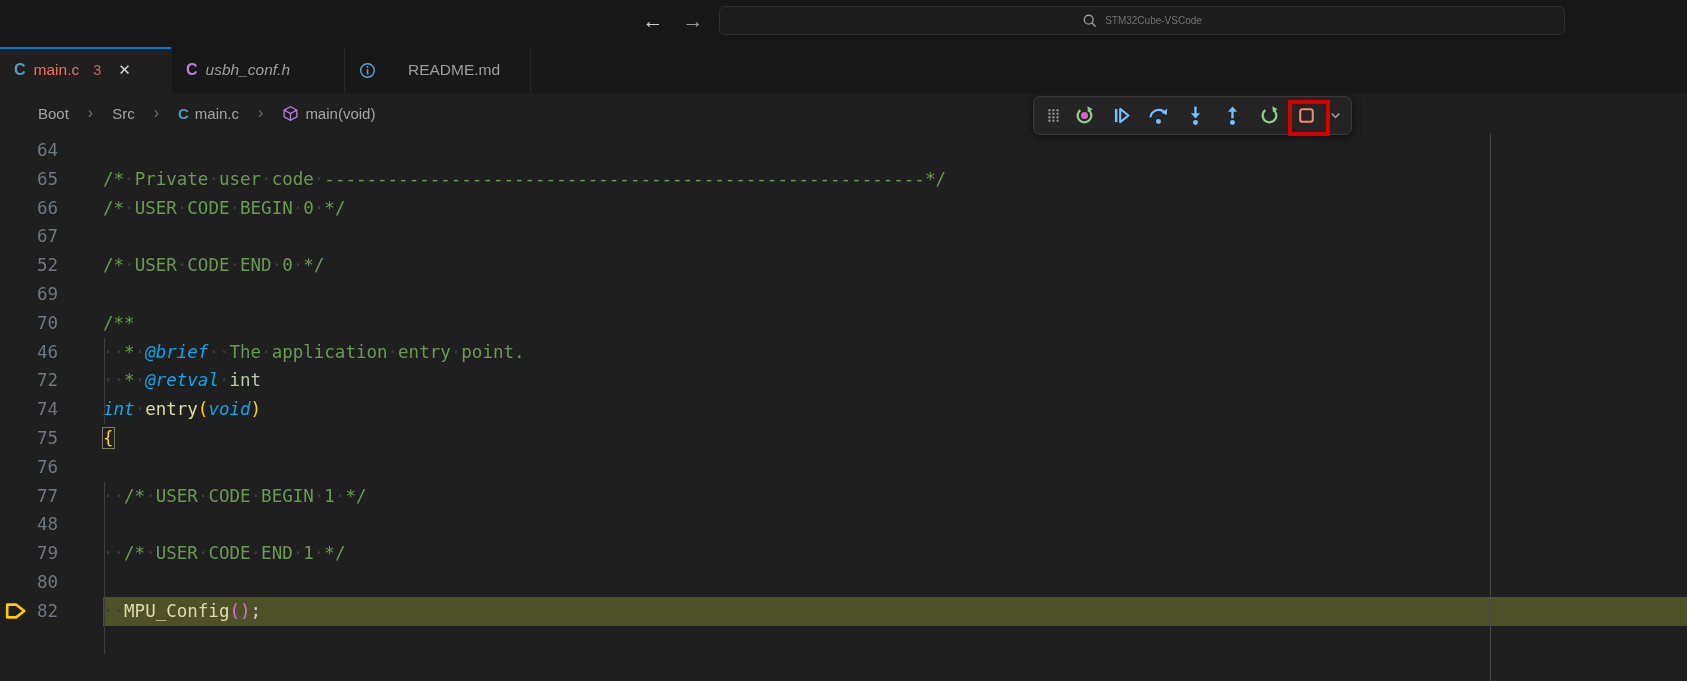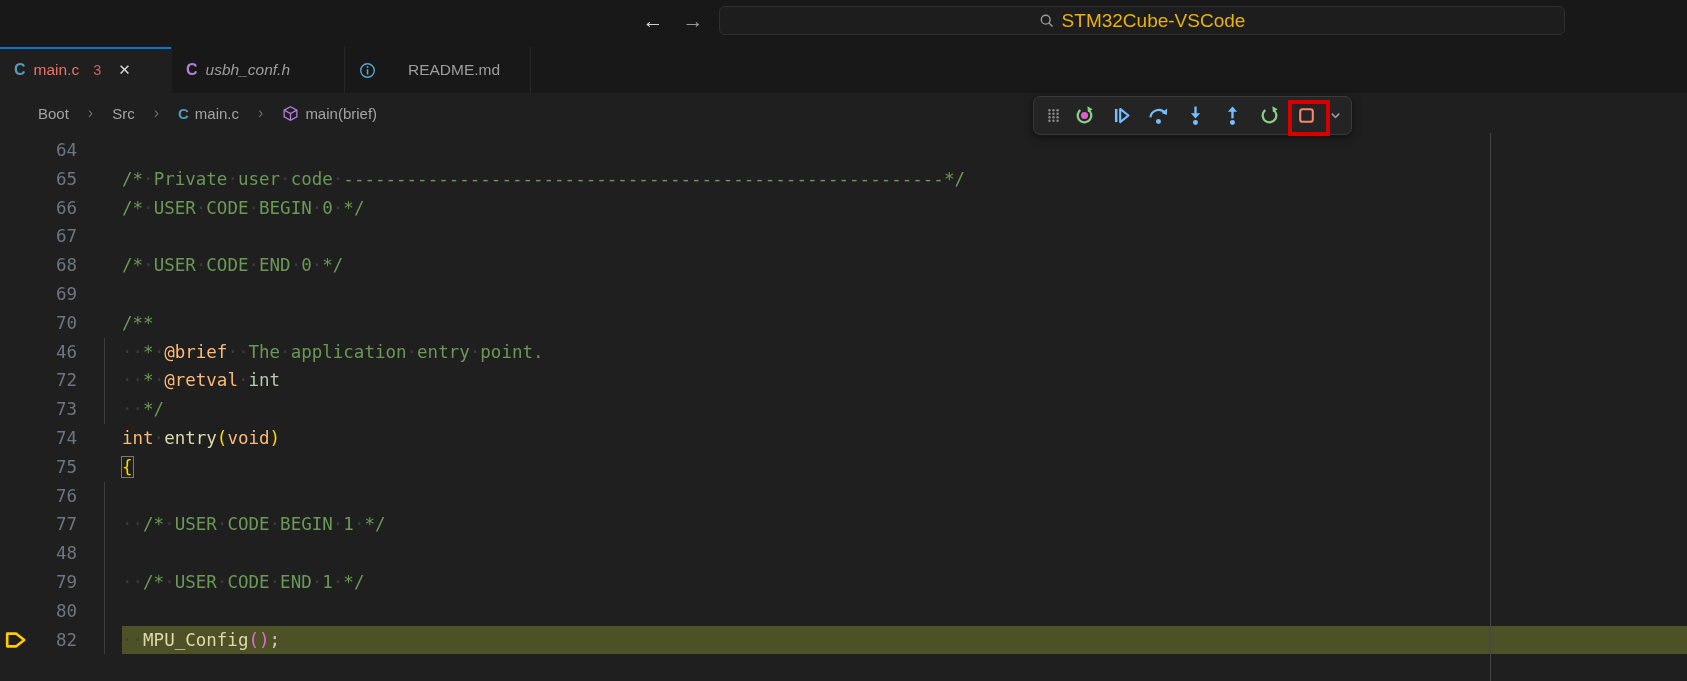--- a/index.html
+++ b/index.html
@@ -9,21 +9,21 @@
 
   
   .titlebar { position:absolute; left:0; top:0; width:1687px; height:47px; background:#181818; }
   .nav-arrow { position:absolute; top:6px; font-size:21px; color:#cfcfcf; width:30px; height:30px;
                text-align:center; line-height:30px; border-radius:5px; cursor:default; }
   .nav-back { left:638px; }
   .nav-fwd  { left:678px; color:#969696; }
   .cmdcenter { position:absolute; left:719px; top:6px; width:846px; height:29px;
                background:#1d1d1d; border:1px solid #2f2f2f; border-radius:6px;
                display:flex; align-items:center; justify-content:center; gap:7px;
-               color:#eab308; font-size:19px; }
+               color:#737373; font-size:10px; }
   .cmdcenter svg { flex:0 0 auto; }
 
   
   .tabbar { position:absolute; left:0; top:47px; width:1687px; height:46px; background:#181818;
             display:flex; }
   .tab { height:46px; display:flex; align-items:center; padding:0 12px 0 14px; gap:8px;
          font-size:15.5px; color:#9d9d9d; background:#181818; border-right:1px solid #282828;
          position:relative; }
   .tab.active { background:#1f1f1f; color:#cccccc; border-right-color:#1f1f1f; }
   .tab.active::before { content:""; position:absolute; left:0; top:0; width:100%; height:2px;
@@ -44,26 +44,26 @@
                  font-size:15px; color:#a3a3a3;margin-left:20px; }
   .bc-sep { color:#6c6c6c; font-size:16px; padding:0 1px; }
   .bc-item { display:flex; align-items:center; gap:6px; }
   .bc-c-icon { color:#519aba; font-weight:700; font-size:15px; }
 
   
   .editor { position:absolute; left:0; top:133px; width:1687px; height:548px; background:#1f1f1f;
             font-family:"DejaVu Sans Mono", monospace; font-size:17.5px; }
   #rows { position:absolute; left:0; top:3px; width:1687px; }
   .row { display:flex; height:28.8px; line-height:28.8px; position:relative; }
-  .gutter { width:103px; padding-right:45px; text-align:right; color:#6e7681; flex:0 0 auto;margin-left:19px; }
+  .gutter { width:103px; padding-right:45px; text-align:right; color:#6e7681; flex:0 0 auto; }
   .code { flex:1 1 auto; white-space:pre; color:#cccccc; }
   .row.current .code { background:#4e5125; }
   .ws { color:#3d3d3d; }
   .tk.c  { color:#6a9955; }
-  .tk.k  { color:#fdba74; }
+  .tk.k  { color:#0ea5e9;font-style:italic; }
   .tk.f  { color:#dcdcaa; }
   .tk.b1 { color:#ffd700; }
   .tk.b2 { color:#da70d6; }
   .tk.dt { color:#b5cea8; }
   .tk.tx { color:#cccccc; }
   .tk.match { box-shadow:0 0 0 1px #7c7c6d; }
   .dbg-arrow { position:absolute; left:5px; top:3px; width:22px; height:22px; }
   .indent-guide { position:absolute; width:1px; background:#3c3c3c; left:104px; }
   .ruler { position:absolute; left:1490px; top:0; width:1px; height:548px; background:#474747; }
 
@@ -129,21 +129,21 @@
     <span class="bc-item">
       <span class="bc-c-icon">C</span>
       <span>main.c</span>
     </span>
     <span class="bc-sep">›</span>
     <span class="bc-item">
       <svg width="17" height="17" viewBox="0 0 16 16">
         <path d="M8 1.6 L14 4.8 V11.2 L8 14.4 L2 11.2 V4.8 Z" fill="none" stroke="#b180d7" stroke-width="1.2"></path>
         <path d="M2 4.8 L8 8 L14 4.8 M8 8 V14.4" fill="none" stroke="#b180d7" stroke-width="1.2"></path>
       </svg>
-      <span>main(brief)</span>
+      <span>main(void)</span>
     </span>
   </div>
 
   <div class="editor">
     <div id="rows">
         <div class="row">
           <div class="gutter">64</div>
           <div class="code"></div>
         </div>
         <div class="row">
@@ -152,42 +152,38 @@
         </div>
         <div class="row">
           <div class="gutter">66</div>
           <div class="code"><span class="tk c">/*</span><span class="ws">·</span><span class="tk c">USER</span><span class="ws">·</span><span class="tk c">CODE</span><span class="ws">·</span><span class="tk c">BEGIN</span><span class="ws">·</span><span class="tk c">0</span><span class="ws">·</span><span class="tk c">*/</span></div>
         </div>
         <div class="row">
           <div class="gutter">67</div>
           <div class="code"></div>
         </div>
         <div class="row">
-          <div class="gutter">68</div>
+          <div class="gutter">52</div>
           <div class="code"><span class="tk c">/*</span><span class="ws">·</span><span class="tk c">USER</span><span class="ws">·</span><span class="tk c">CODE</span><span class="ws">·</span><span class="tk c">END</span><span class="ws">·</span><span class="tk c">0</span><span class="ws">·</span><span class="tk c">*/</span></div>
         </div>
         <div class="row">
           <div class="gutter">69</div>
           <div class="code"></div>
         </div>
         <div class="row">
           <div class="gutter">70</div>
           <div class="code"><span class="tk c">/**</span></div>
         </div>
         <div class="row">
           <div class="gutter">46</div>
           <div class="code"><span class="ws">··</span><span class="tk c">*</span><span class="ws">·</span><span class="tk k">@brief</span><span class="ws">··</span><span class="tk c">The</span><span class="ws">·</span><span class="tk c">application</span><span class="ws">·</span><span class="tk c">entry</span><span class="ws">·</span><span class="tk c">point.</span></div>
         </div>
         <div class="row">
           <div class="gutter">72</div>
           <div class="code"><span class="ws">··</span><span class="tk c">*</span><span class="ws">·</span><span class="tk k">@retval</span><span class="ws">·</span><span class="tk dt">int</span></div>
-        </div>
-        <div class="row">
-          <div class="gutter">73</div>
-          <div class="code"><span class="ws">··</span><span class="tk c">*/</span></div>
         </div>
         <div class="row">
           <div class="gutter">74</div>
           <div class="code"><span class="tk k">int</span><span class="ws">·</span><span class="tk f">entry</span><span class="tk b1">(</span><span class="tk k">void</span><span class="tk b1">)</span></div>
         </div>
         <div class="row">
           <div class="gutter">75</div>
           <div class="code"><span class="tk b1 match">{</span></div>
         </div>
         <div class="row">

